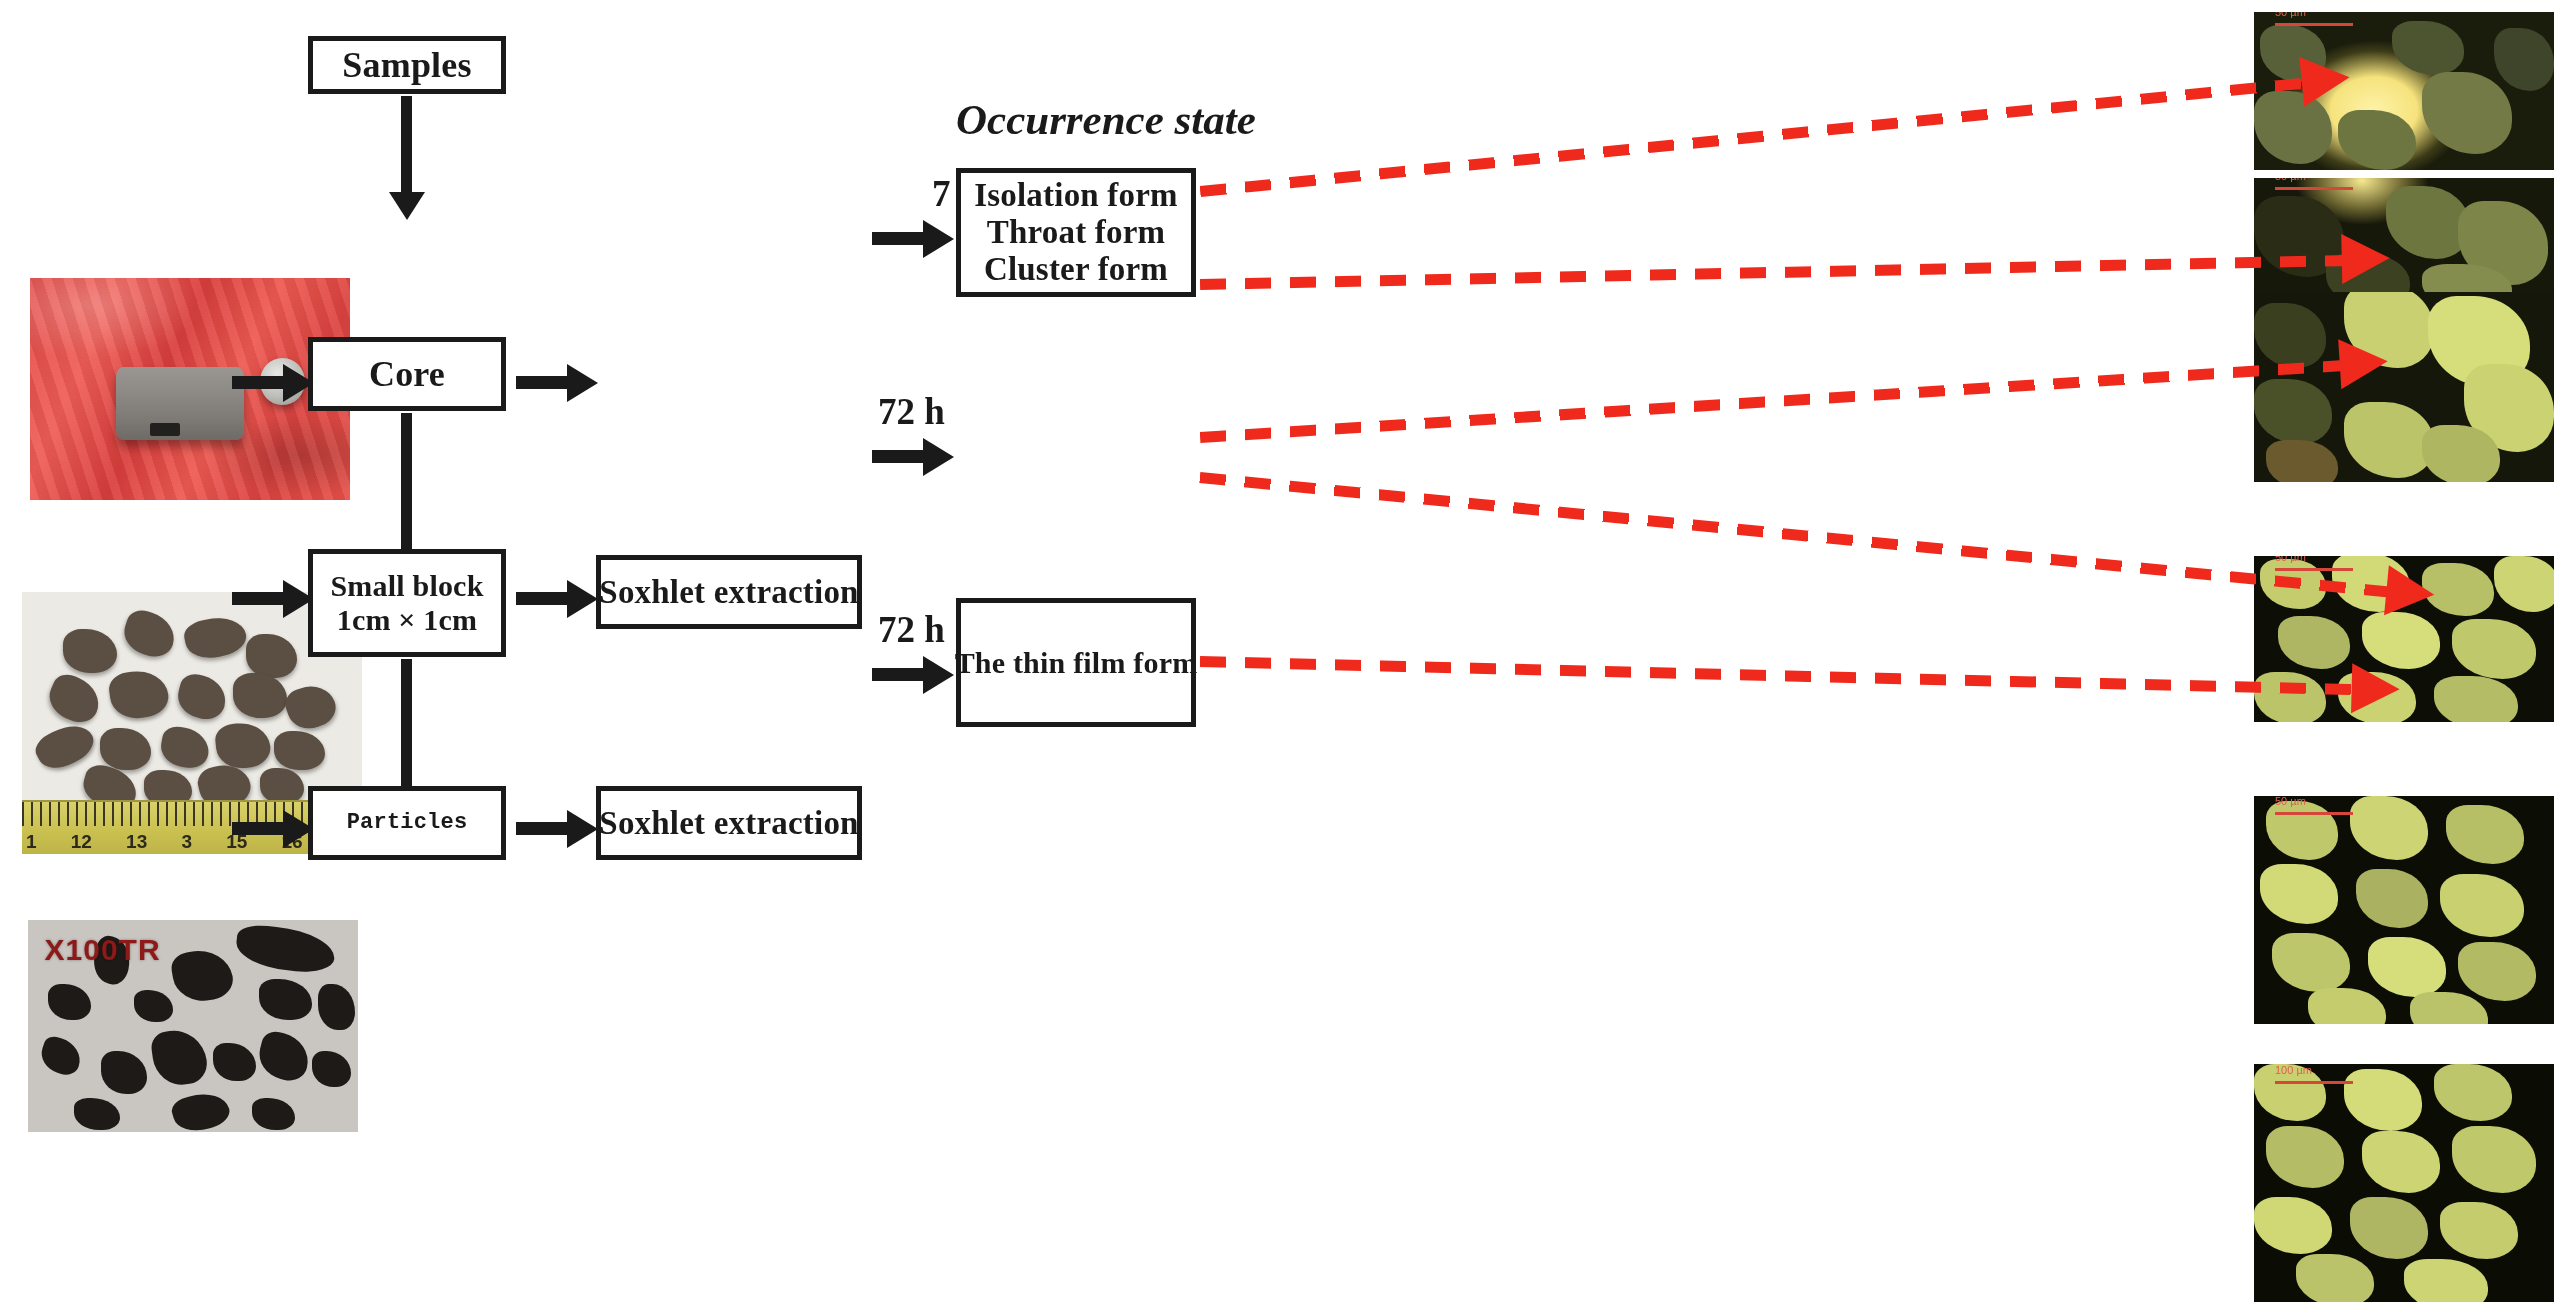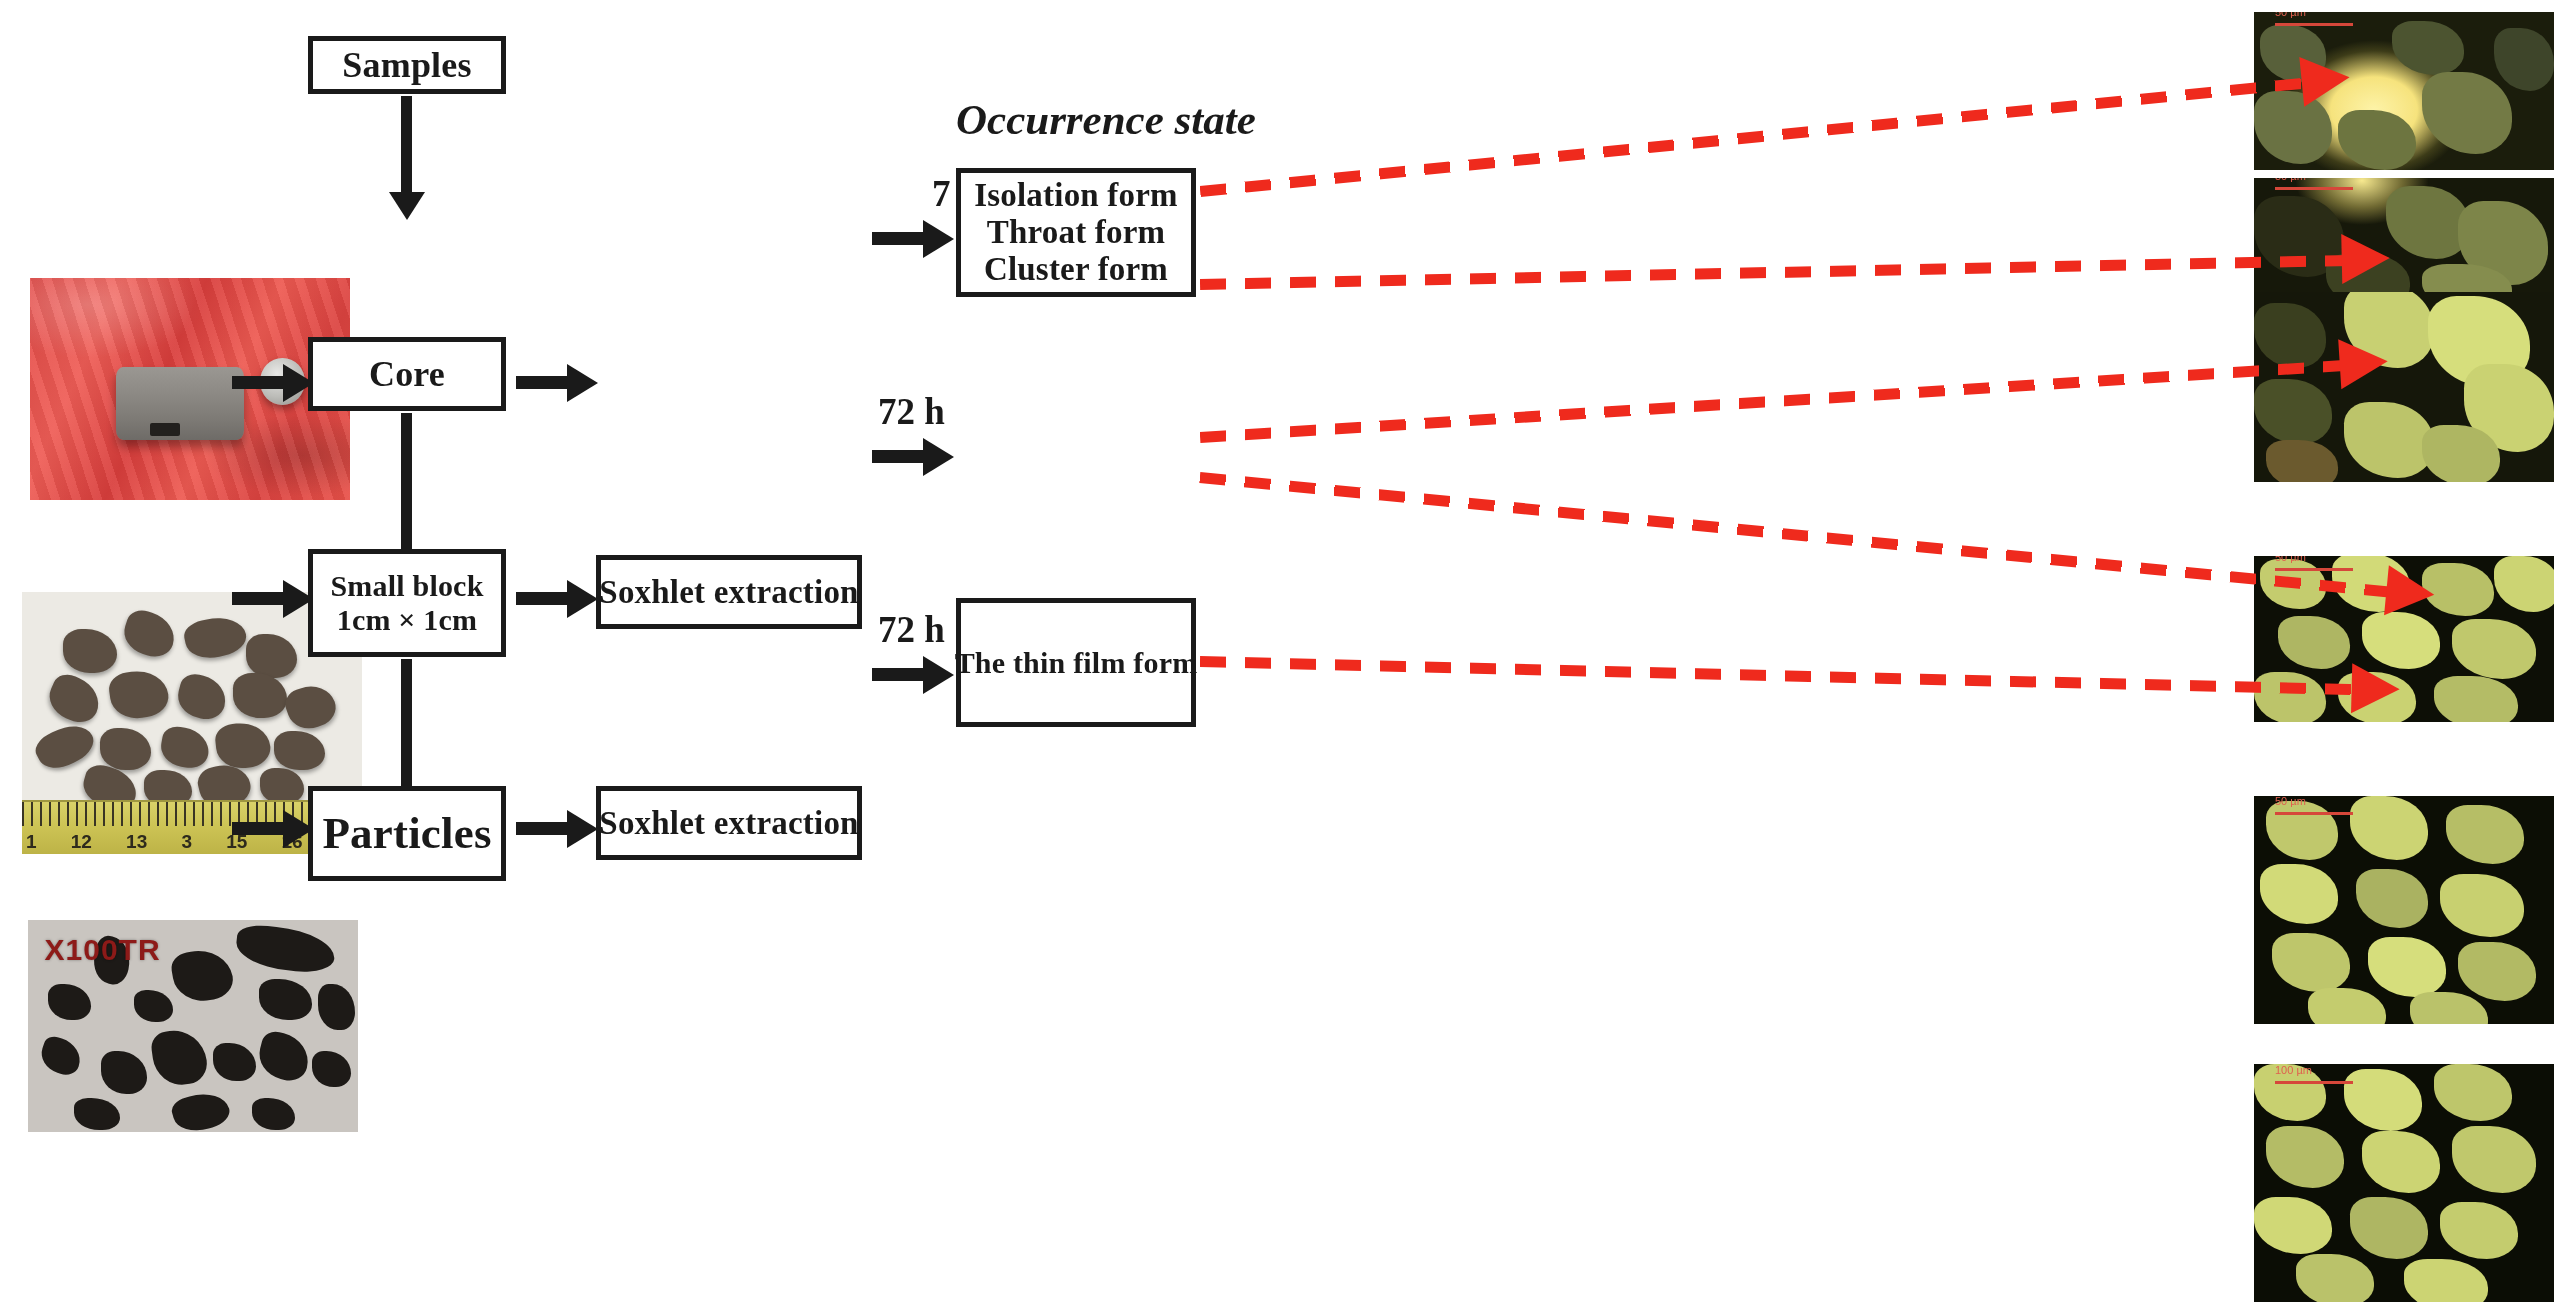--- a/index.html
+++ b/index.html
@@ -200,21 +200,21 @@
 
   <div class="tlabel" style="left:878px;top:390px;">72 h</div>
 
   <div class="arrow-h" style="left:872px;top:450px;width:52px;"></div>
 
 
   <div class="arrow-v" style="left:401px;top:659px;height:160px;"></div>
 
   <div class="arrow-h" style="left:232px;top:822px;width:52px;"></div>
 
-  <div class="box" style="left:308px;top:786px;width:198px;height:95px;font-size:45px;">
+  <div class="box" style="left:308px;top:786px;width:198px;height:74px;font-size:22px;font-family:Liberation Mono, monospace;">
     <span class="ln">Particles</span>
   </div>
 
   <div class="arrow-h" style="left:516px;top:822px;width:52px;"></div>
 
   <div class="box" style="left:596px;top:786px;width:266px;height:74px;font-size:33px;">
     <span class="ln">Soxhlet extraction</span>
   </div>
 
   <div class="tlabel" style="left:878px;top:608px;">72 h</div>

